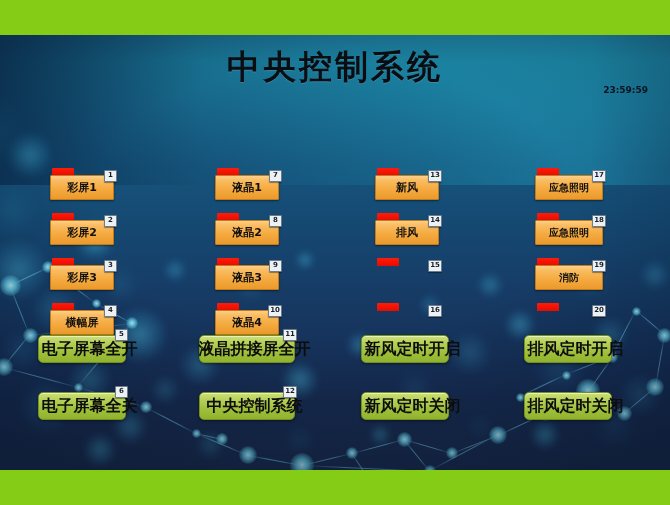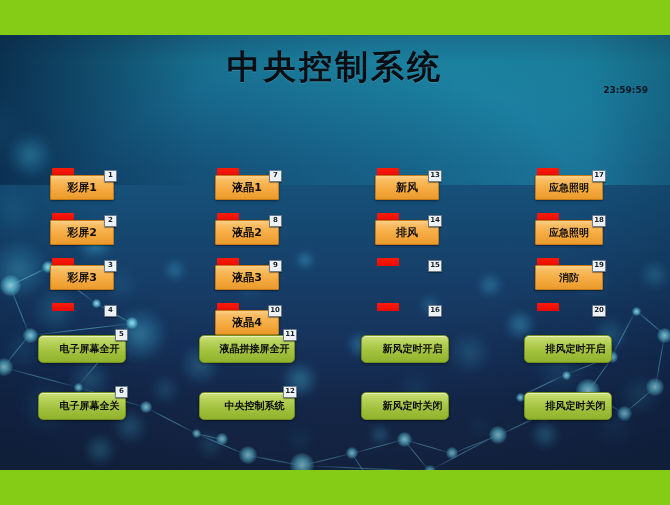--- a/index.html
+++ b/index.html
@@ -201,21 +201,21 @@
     border: 1px solid #74901f;
     border-radius: 5px;
     box-shadow: 0 1px 3px rgba(0,0,0,0.45),
                 inset 0 1px 0 rgba(255,255,255,0.55);
     display: flex;
     align-items: center;
     justify-content: center;
   }
   .gbtn .glabel {
     font-family: "DejaVu Sans", "Liberation Sans", sans-serif;
-    font-size: 10px;
+    font-size: 16px;
     font-weight: bold;
     color: #0d0d0d;
     white-space: nowrap;
     line-height: 1;
     margin-left: 15px;
   }
   .gbtn .badge {
     top: -7px;
     right: -3px;
   }
@@ -347,20 +347,23 @@
         </div>
         <div class="folder" style="left: 50px; top: 223px;">
           <div class="tab"></div>
           <div class="body">
             <span class="label">彩屏3</span>
           </div>
           <div class="badge">3</div>
         </div>
         <div class="folder" style="left: 50px; top: 268px;">
           <div class="tab"></div>
+          <div class="body">
+            <span class="label">横幅屏</span>
+          </div>
           <div class="badge">4</div>
         </div>
         <div class="folder" style="left: 215px; top: 133px;">
           <div class="tab"></div>
           <div class="body">
             <span class="label">液晶1</span>
           </div>
           <div class="badge">7</div>
         </div>
         <div class="folder" style="left: 215px; top: 178px;">

